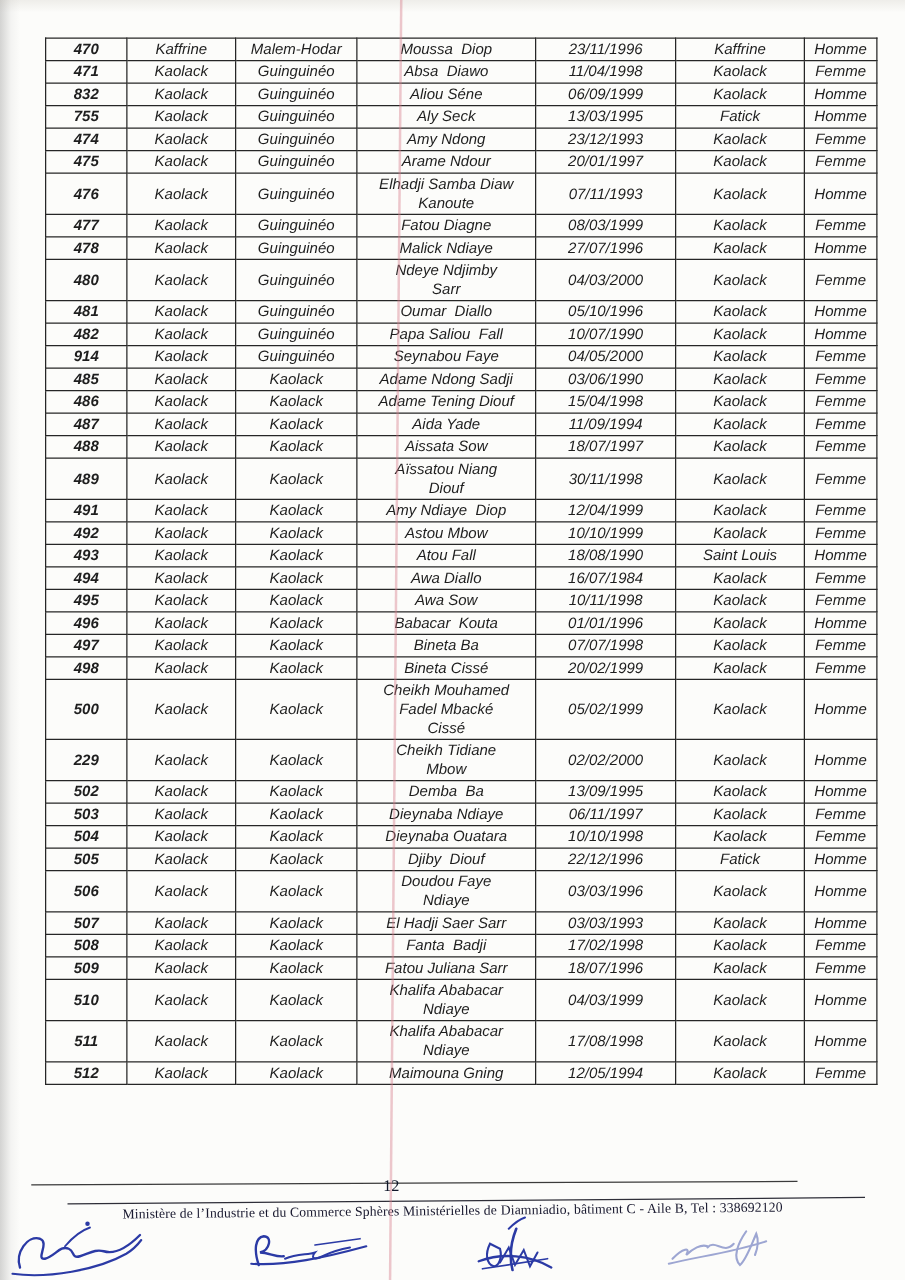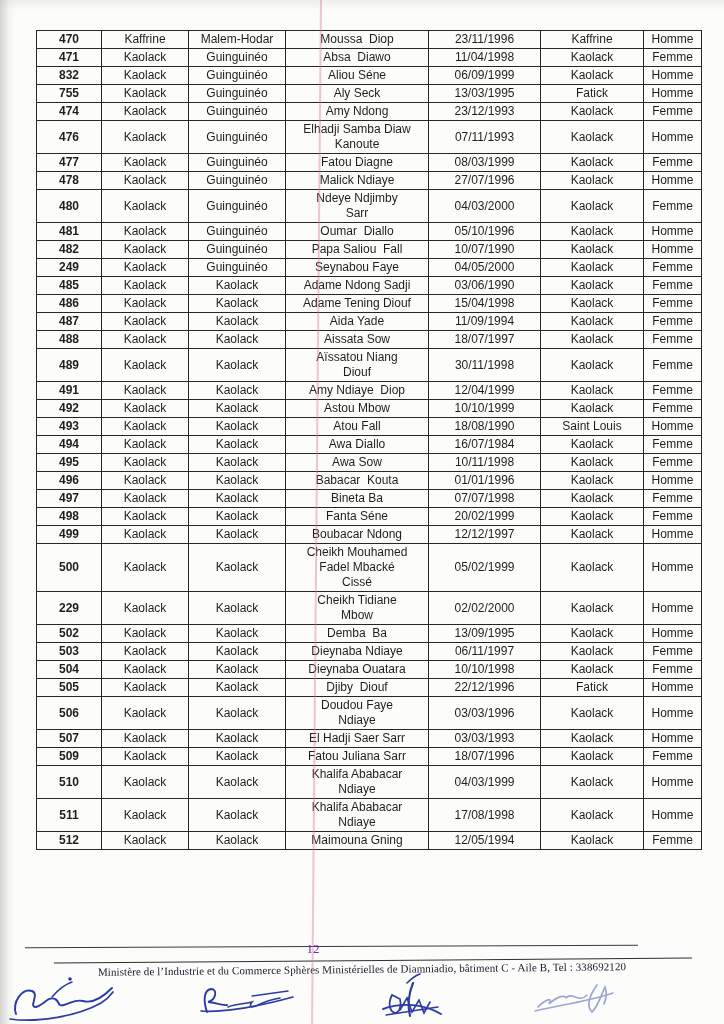--- a/index.html
+++ b/index.html
@@ -24,21 +24,21 @@
     position:absolute;top:-4px;height:1034px;width:2px;left:311px;
     background:rgba(214,124,138,.42);
     transform-origin:50% 100%;
     transform:rotate(0.5deg);
     z-index:6;pointer-events:none;
   }
   
   table.reg{
     position:absolute;left:36px;top:30px;width:665px;
     border-collapse:collapse;table-layout:fixed;
-    background:transparent;z-index:3;
+    background:transparent;z-index:3;font-style:italic;
   }
   table.reg td{
     border:1.4px solid #262626;
     text-align:center;vertical-align:middle;
     font-size:12px;line-height:15px;
     padding:1px 2px;
     overflow:hidden;
   }
   td.col-num{font-weight:bold;}
   td.col-name{white-space:pre-wrap;}
@@ -126,20 +126,29 @@
       <tr>
         <td class="col-num">474</td>
         <td class="col-region">Kaolack</td>
         <td class="col-dept">Guinguinéo</td>
         <td class="col-name">Amy Ndong</td>
         <td class="col-date">23/12/1993</td>
         <td class="col-place">Kaolack</td>
         <td class="col-sex">Femme</td>
       </tr>
       <tr>
+        <td class="col-num">475</td>
+        <td class="col-region">Kaolack</td>
+        <td class="col-dept">Guinguinéo</td>
+        <td class="col-name">Arame Ndour</td>
+        <td class="col-date">20/01/1997</td>
+        <td class="col-place">Kaolack</td>
+        <td class="col-sex">Femme</td>
+      </tr>
+      <tr>
         <td class="col-num">476</td>
         <td class="col-region">Kaolack</td>
         <td class="col-dept">Guinguinéo</td>
         <td class="col-name">Elhadji Samba Diaw
 Kanoute</td>
         <td class="col-date">07/11/1993</td>
         <td class="col-place">Kaolack</td>
         <td class="col-sex">Homme</td>
       </tr>
       <tr>
@@ -182,21 +191,21 @@
       <tr>
         <td class="col-num">482</td>
         <td class="col-region">Kaolack</td>
         <td class="col-dept">Guinguinéo</td>
         <td class="col-name">Papa Saliou  Fall</td>
         <td class="col-date">10/07/1990</td>
         <td class="col-place">Kaolack</td>
         <td class="col-sex">Homme</td>
       </tr>
       <tr>
-        <td class="col-num">249</td>
+        <td class="col-num">914</td>
         <td class="col-region">Kaolack</td>
         <td class="col-dept">Guinguinéo</td>
         <td class="col-name">Seynabou Faye</td>
         <td class="col-date">04/05/2000</td>
         <td class="col-place">Kaolack</td>
         <td class="col-sex">Femme</td>
       </tr>
       <tr>
         <td class="col-num">485</td>
         <td class="col-region">Kaolack</td>
@@ -303,33 +312,24 @@
         <td class="col-dept">Kaolack</td>
         <td class="col-name">Bineta Ba</td>
         <td class="col-date">07/07/1998</td>
         <td class="col-place">Kaolack</td>
         <td class="col-sex">Femme</td>
       </tr>
       <tr>
         <td class="col-num">498</td>
         <td class="col-region">Kaolack</td>
         <td class="col-dept">Kaolack</td>
-        <td class="col-name">Fanta Séne</td>
+        <td class="col-name">Bineta Cissé</td>
         <td class="col-date">20/02/1999</td>
         <td class="col-place">Kaolack</td>
         <td class="col-sex">Femme</td>
-      </tr>
-      <tr>
-        <td class="col-num">499</td>
-        <td class="col-region">Kaolack</td>
-        <td class="col-dept">Kaolack</td>
-        <td class="col-name">Boubacar Ndong</td>
-        <td class="col-date">12/12/1997</td>
-        <td class="col-place">Kaolack</td>
-        <td class="col-sex">Homme</td>
       </tr>
       <tr>
         <td class="col-num">500</td>
         <td class="col-region">Kaolack</td>
         <td class="col-dept">Kaolack</td>
         <td class="col-name">Cheikh Mouhamed
 Fadel Mbacké
 Cissé</td>
         <td class="col-date">05/02/1999</td>
         <td class="col-place">Kaolack</td>
@@ -394,20 +394,29 @@
       <tr>
         <td class="col-num">507</td>
         <td class="col-region">Kaolack</td>
         <td class="col-dept">Kaolack</td>
         <td class="col-name">El Hadji Saer Sarr</td>
         <td class="col-date">03/03/1993</td>
         <td class="col-place">Kaolack</td>
         <td class="col-sex">Homme</td>
       </tr>
       <tr>
+        <td class="col-num">508</td>
+        <td class="col-region">Kaolack</td>
+        <td class="col-dept">Kaolack</td>
+        <td class="col-name">Fanta  Badji</td>
+        <td class="col-date">17/02/1998</td>
+        <td class="col-place">Kaolack</td>
+        <td class="col-sex">Femme</td>
+      </tr>
+      <tr>
         <td class="col-num">509</td>
         <td class="col-region">Kaolack</td>
         <td class="col-dept">Kaolack</td>
         <td class="col-name">Fatou Juliana Sarr</td>
         <td class="col-date">18/07/1996</td>
         <td class="col-place">Kaolack</td>
         <td class="col-sex">Femme</td>
       </tr>
       <tr>
         <td class="col-num">510</td>
@@ -435,21 +444,21 @@
         <td class="col-dept">Kaolack</td>
         <td class="col-name">Maimouna Gning</td>
         <td class="col-date">12/05/1994</td>
         <td class="col-place">Kaolack</td>
         <td class="col-sex">Femme</td>
       </tr>
     </tbody>
 </table>
 
 <div class="rule-a"></div>
-<div class="page-number" style="color: #6d28d9;">12</div>
+<div class="page-number" style="color: #0f172a;">12</div>
 <div class="rule-b"></div>
 <div class="footer-text">Ministère de l’Industrie et du Commerce Sphères Ministérielles de Diamniadio, bâtiment C - Aile B, Tel : 338692120</div>
 
 <svg class="sig-layer" viewBox="0 0 724 1024" xmlns="http://www.w3.org/2000/svg">
 
   <g fill="none" stroke-linecap="round">
     <circle cx="70" cy="979" r="1.8" fill="#2b3aa5" stroke="none"></circle>
     <path d="M16,1014 C12,1002 22,988 32,991 C40,994 28,1008 36,1007 C44,1005 48,996 55,999 C60,1001 57,1007 64,1005 C71,1003 76,999 83,1001 C93,1004 103,997 112,988" stroke="#2b3aa5" stroke-width="1.9"></path>
     <path d="M10,1019 C38,1023 78,1016 101,1003 C106,1000 110,996 113,992" stroke="#2b3aa5" stroke-width="1.7"></path>
     <path d="M52,997 C58,990 66,984 72,982" stroke="#2b3aa5" stroke-width="1.5"></path>

